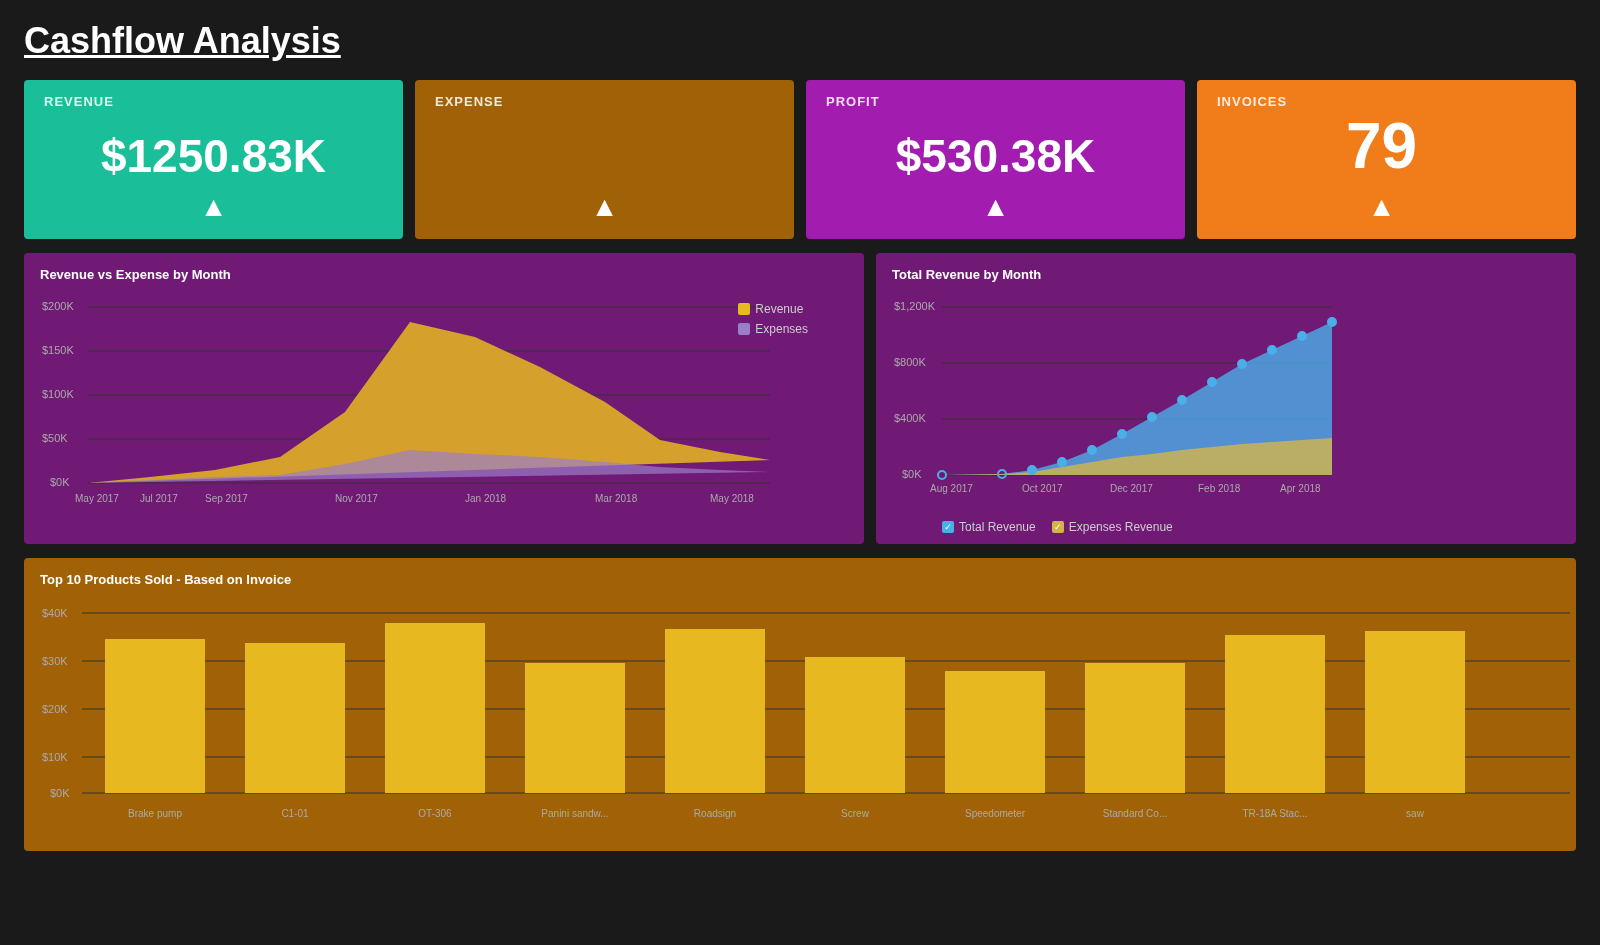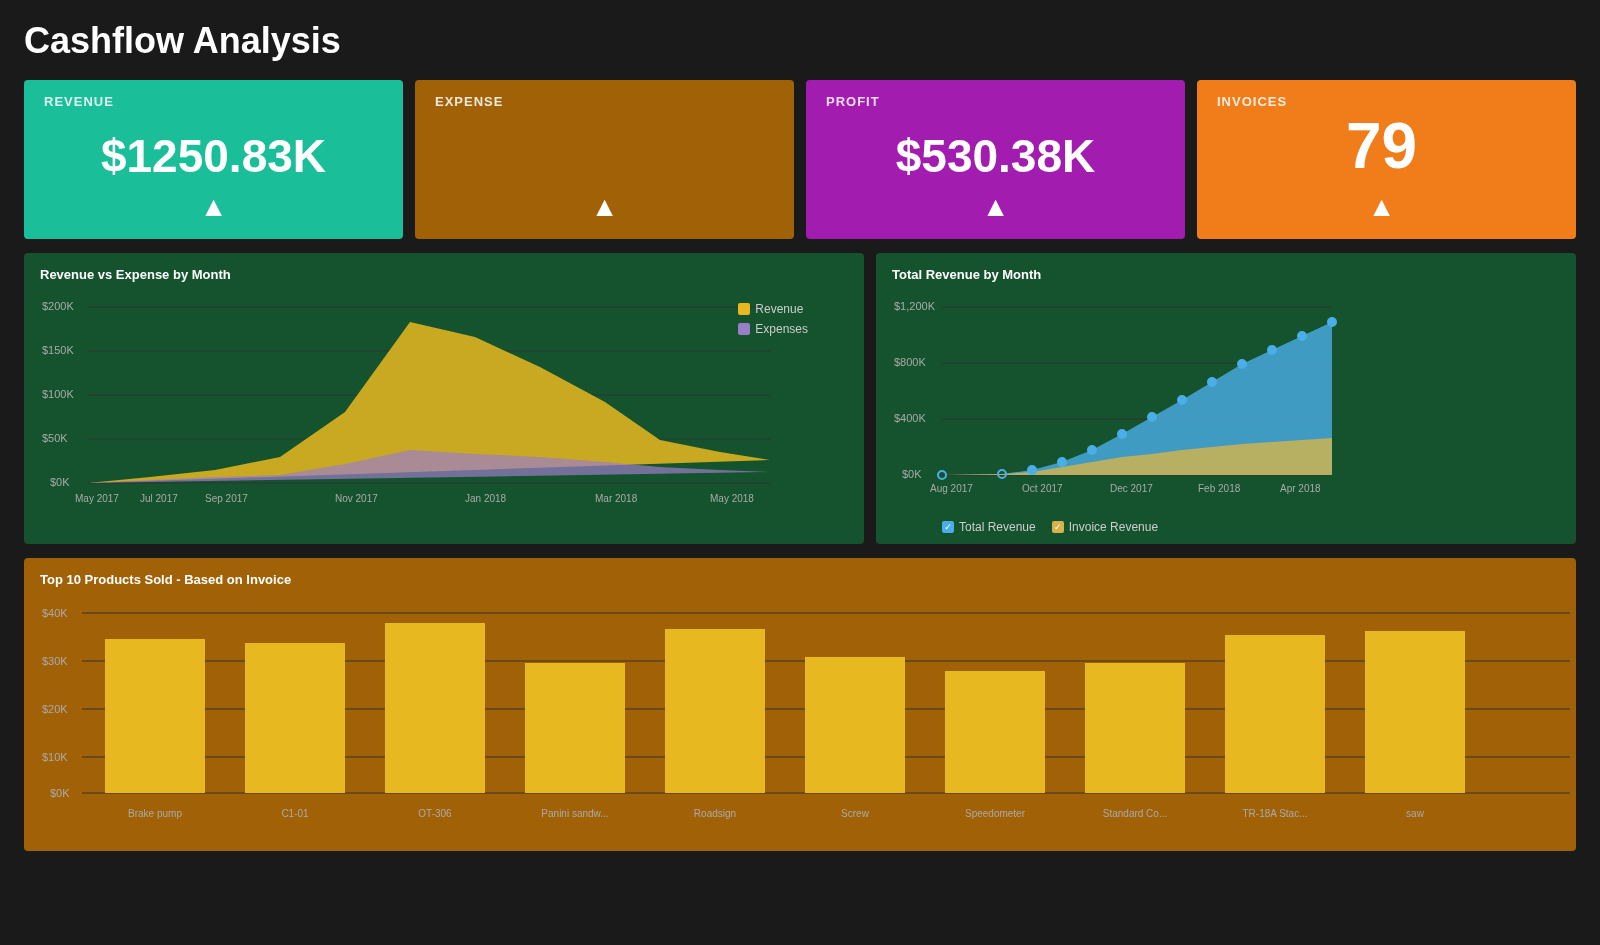--- a/index.html
+++ b/index.html
@@ -9,20 +9,21 @@
       font-family: Arial, sans-serif;
       width: 1600px;
       min-height: 945px;
       padding: 20px 24px;
     }
     h1 {
       font-size: 36px;
       font-weight: bold;
       color: #fff;
       margin-bottom: 18px;
+      text-decoration: underline;
     }
     .kpi-row {
       display: flex;
       gap: 12px;
       margin-bottom: 14px;
     }
     .kpi-card {
       flex: 1;
       border-radius: 4px;
       padding: 14px 20px 16px;
@@ -54,21 +55,21 @@
     .kpi-arrow {
       font-size: 28px;
       color: #fff;
     }
     .charts-row {
       display: flex;
       gap: 12px;
       margin-bottom: 14px;
     }
     .chart-panel {
-      background: #14532d;
+      background: #701a75;
       border-radius: 4px;
       padding: 14px 16px 10px;
     }
     .chart-panel.left { flex: 0 0 840px; }
     .chart-panel.right { flex: 1; }
     .chart-title {
       font-size: 13px;
       font-weight: bold;
       color: #fff;
       margin-bottom: 10px;
@@ -223,21 +224,21 @@
       <div class="legend-item">
         <div class="legend-check" style="background:#4baee8; border-radius:2px;">
           <span style="color:#fff; font-size:9px;">✓</span>
         </div>
         <span>Total Revenue</span>
       </div>
       <div class="legend-item">
         <div class="legend-check" style="background:#d4b44a; border-radius:2px;">
           <span style="color:#fff; font-size:9px;">✓</span>
         </div>
-        <span>Invoice Revenue</span>
+        <span>Expenses Revenue</span>
       </div>
     </div>
   </div>
 </div>
 
 <div class="bottom-panel">
   <div class="chart-title">Top 10 Products Sold - Based on Invoice</div>
   <svg width="1540" height="240">
 
     <text x="2" y="20" fill="#aaa" font-size="11">$40K</text>

